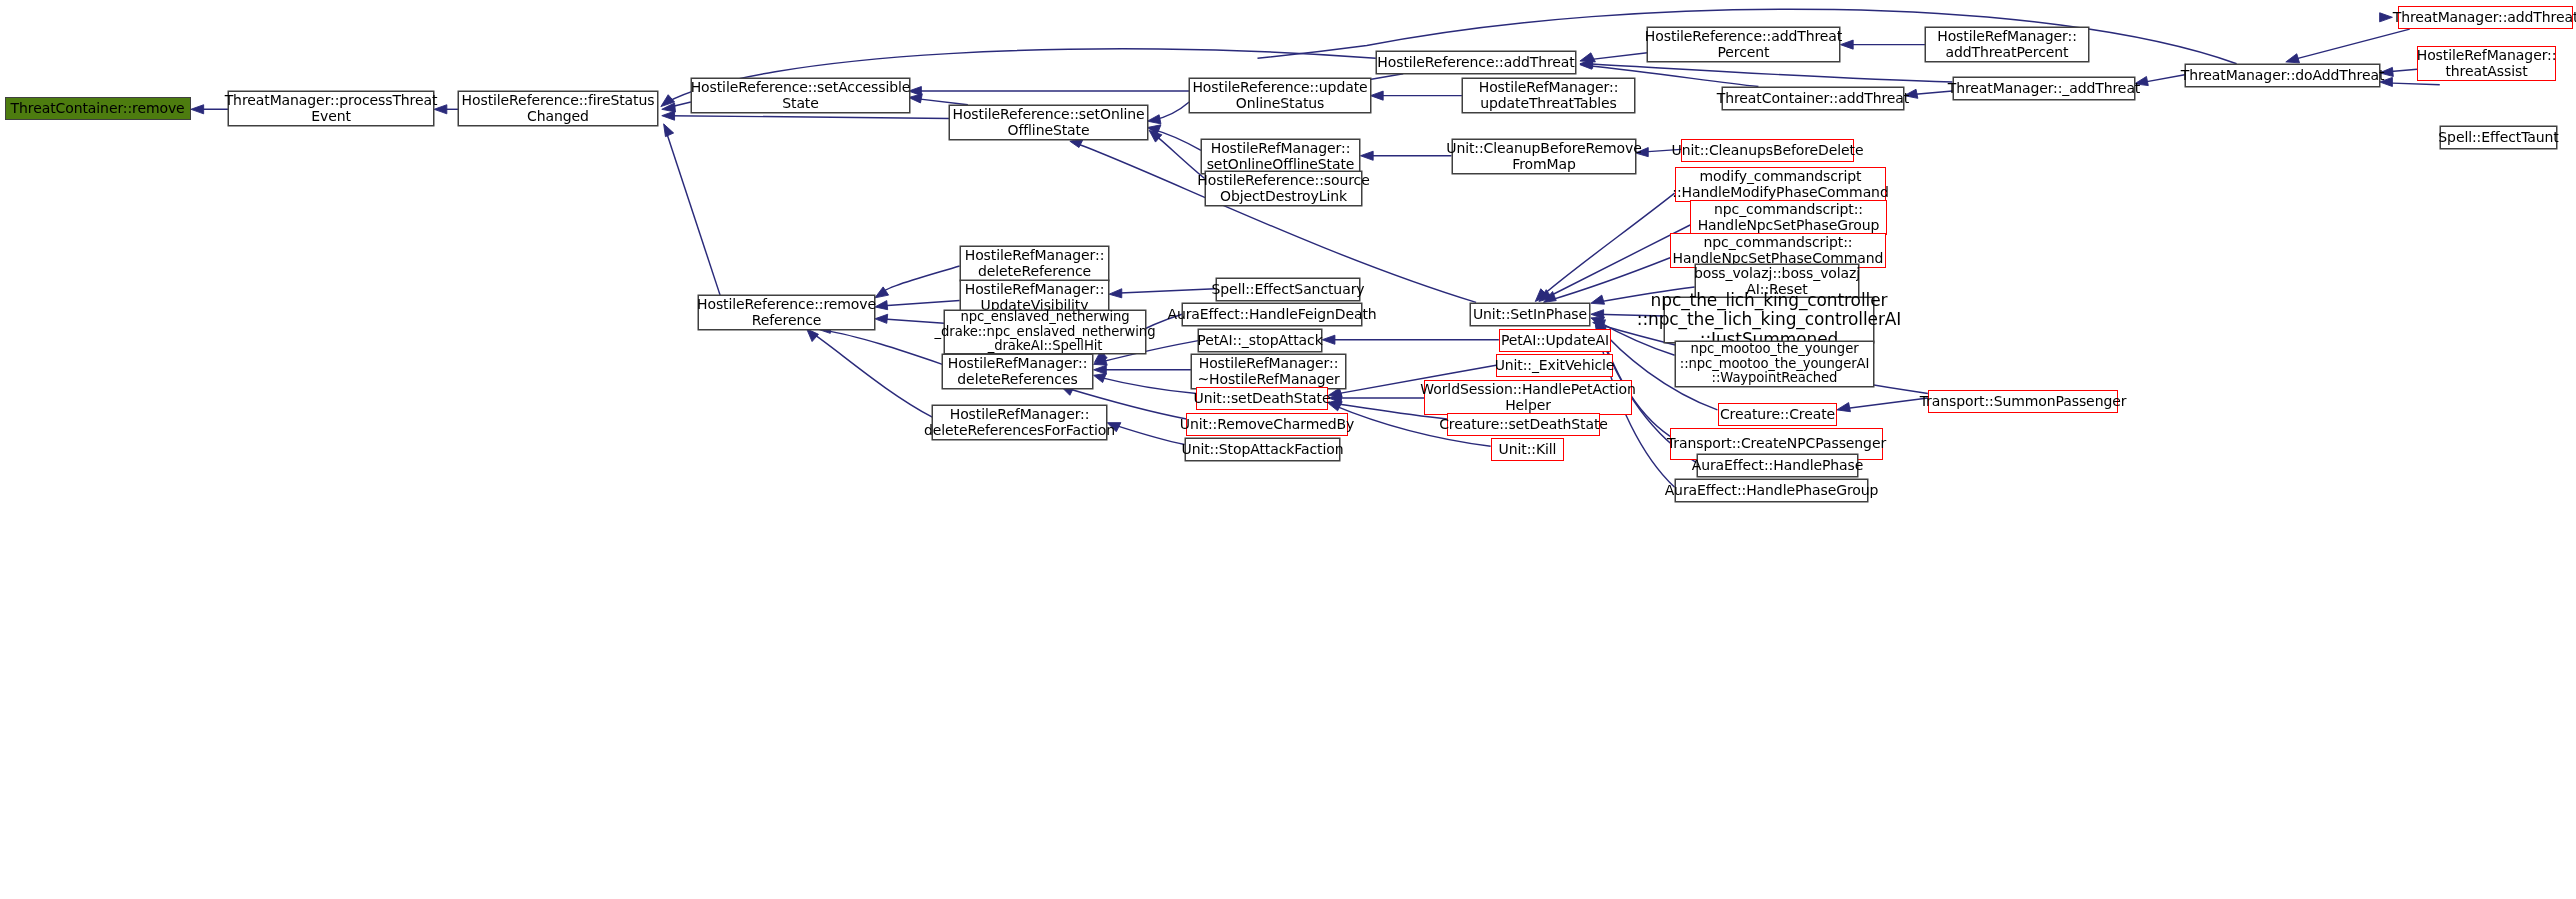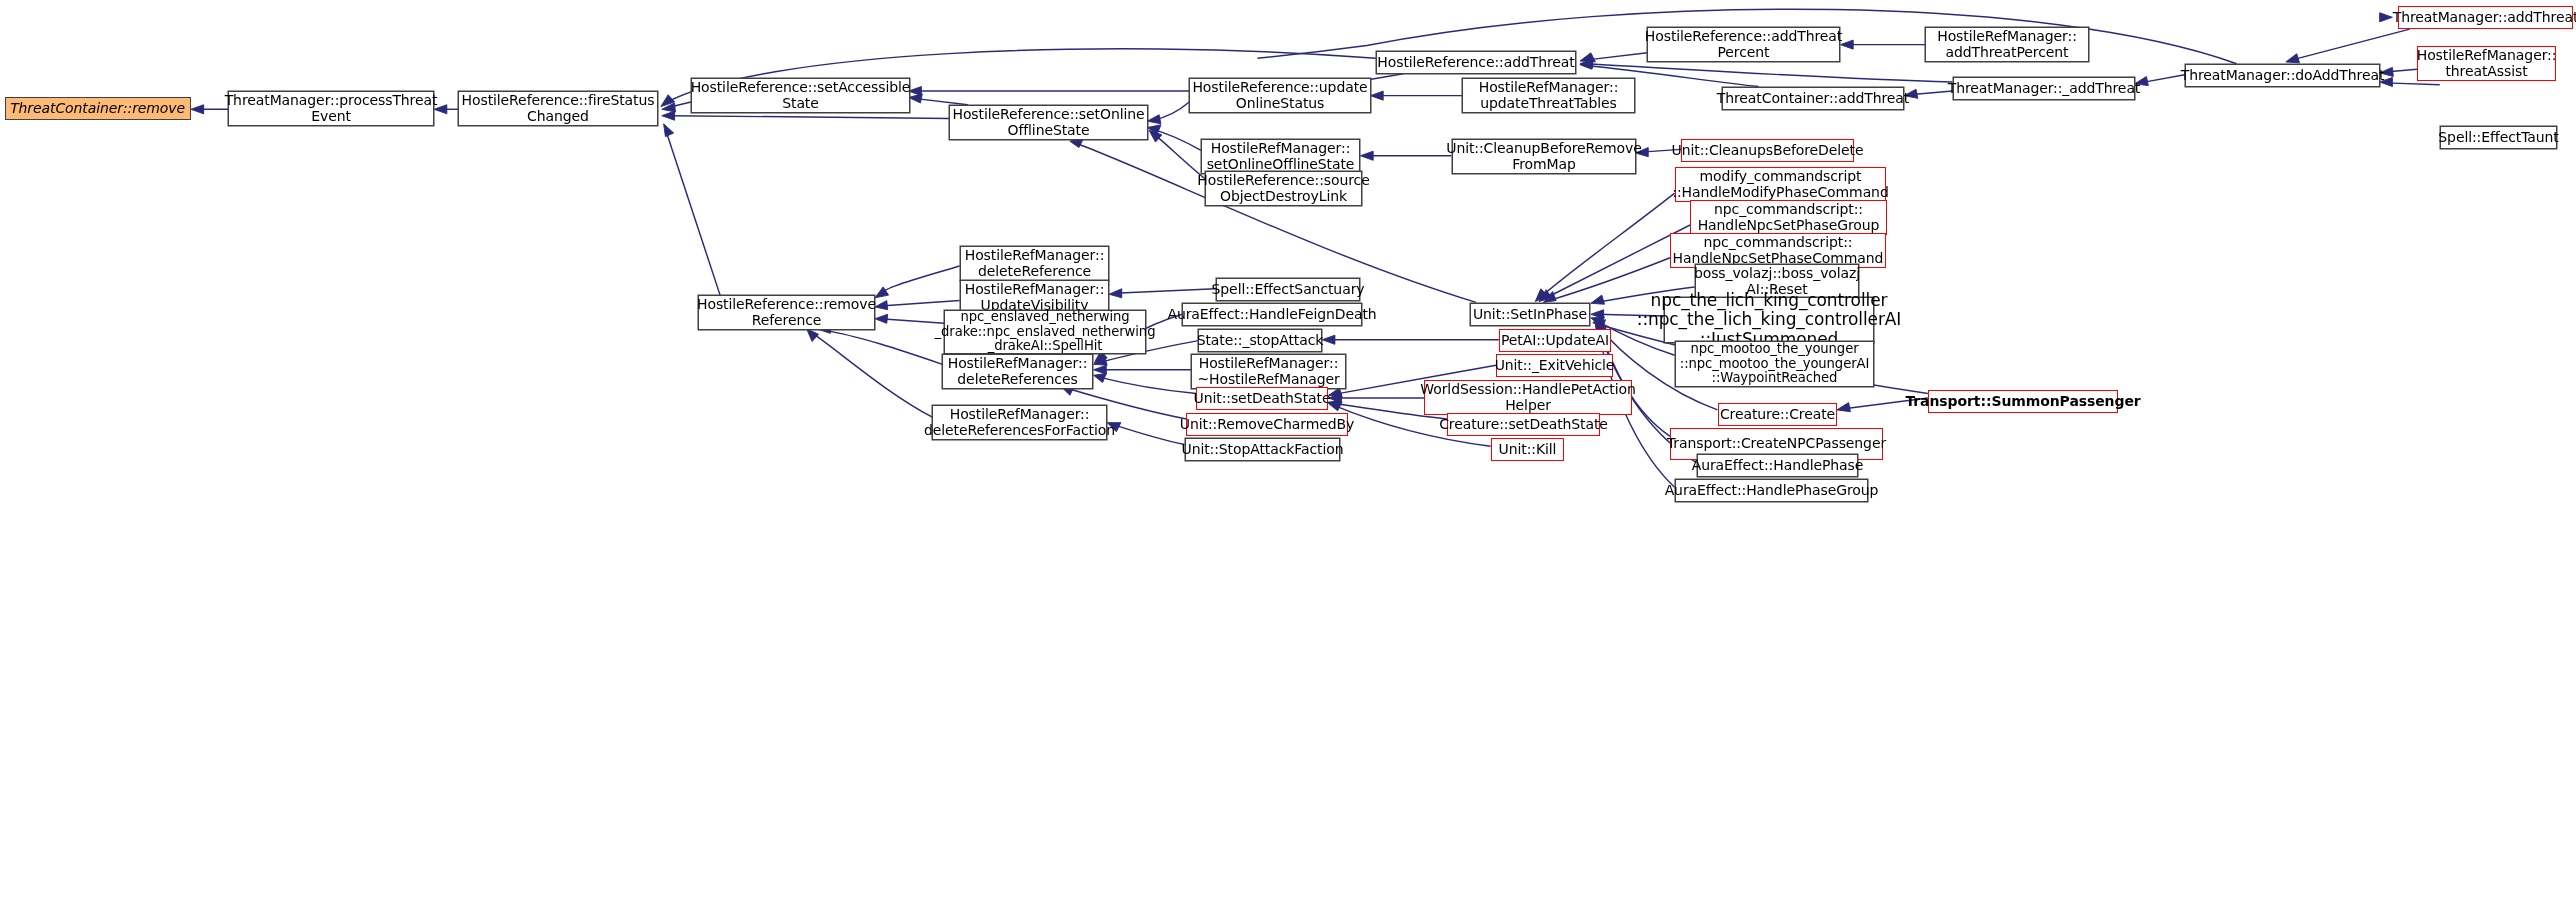--- a/index.html
+++ b/index.html
@@ -24,21 +24,21 @@
     font-size:14px;
     line-height:1.12;
     letter-spacing:-0.1px;
     padding:0.9px 3.6px;
     white-space:pre-line;
     border:0.9px solid #000000;
     z-index:5;
   }
   .node.black{border:0.9px solid #404040;box-shadow:0 0 0 0.5px #404040;}
   .node.red{border:1.5px solid #ff0000;}
-  .node.root{background:#fdba74;border:1.5px solid #404040;font-style:italic;}
+  .node.root{background:#4d7c0f;border:1.5px solid #404040;}
 </style>
 </head>
 <body>
 
 <div id="graph">
   <svg id="edges" viewBox="0 0 2827 987">
       <path d="M 250,120 L 215,120" fill="none" stroke="#2a2a7a" stroke-width="1.6"></path>
       <path d="M 209,120 L 223,115 L 223,125 Z" fill="#2a2a7a" stroke="#2a2a7a" stroke-width="1"></path>
       <path d="M 503,120 L 482,120" fill="none" stroke="#2a2a7a" stroke-width="1.6"></path>
       <path d="M 476,120 L 490,115 L 490,125 Z" fill="#2a2a7a" stroke="#2a2a7a" stroke-width="1"></path>
@@ -188,38 +188,38 @@
     <div class="node red" style="left: 1670px; top: 233px; width: 216px; height: 35px;">npc_commandscript::
 HandleNpcSetPhaseCommand</div>
     <div class="node black" style="left: 1695px; top: 264px; width: 164px; height: 35px;">boss_volazj::boss_volazj
 AI::Reset</div>
     <div class="node black" style="left: 1664px; top: 297px; width: 210px; height: 46px; font-size: 17px;">npc_the_lich_king_controller
 ::npc_the_lich_king_controllerAI
 ::JustSummoned</div>
     <div class="node black" style="left: 1675px; top: 341px; width: 199px; height: 46px; font-size: 13.2px;">npc_mootoo_the_younger
 ::npc_mootoo_the_youngerAI
 ::WaypointReached</div>
-    <div class="node red" style="left: 1928px; top: 390px; width: 190px; height: 23px; font-size: 14px; font-weight: bold;">Transport::SummonPassenger</div>
+    <div class="node red" style="left: 1928px; top: 390px; width: 190px; height: 23px; font-size: 14px;">Transport::SummonPassenger</div>
     <div class="node red" style="left: 1718px; top: 403px; width: 119px; height: 23px; font-size: 14px;">Creature::Create</div>
     <div class="node red" style="left: 1670px; top: 428px; width: 213px; height: 32px; font-size: 14px;">Transport::CreateNPCPassenger</div>
     <div class="node black" style="left: 1697px; top: 454px; width: 161px; height: 23px; font-size: 14px;">AuraEffect::HandlePhase</div>
     <div class="node black" style="left: 1675px; top: 479px; width: 193px; height: 23px; font-size: 14px;">AuraEffect::HandlePhaseGroup</div>
     <div class="node black" style="left: 1470px; top: 303px; width: 120px; height: 23px; font-size: 14px;">Unit::SetInPhase</div>
     <div class="node black" style="left: 960px; top: 246px; width: 149px; height: 35px;">HostileRefManager::
 deleteReference</div>
     <div class="node black" style="left: 960px; top: 280px; width: 149px; height: 35px;">HostileRefManager::
 UpdateVisibility</div>
     <div class="node black" style="left: 1216px; top: 278px; width: 144px; height: 23px; font-size: 14px;">Spell::EffectSanctuary</div>
     <div class="node black" style="left: 698px; top: 295px; width: 177px; height: 35px;">HostileReference::remove
 Reference</div>
     <div class="node black" style="left: 944px; top: 310px; width: 202px; height: 44px; font-size: 13.2px;">npc_enslaved_netherwing
 _drake::npc_enslaved_netherwing
 _drakeAI::SpellHit</div>
     <div class="node black" style="left: 1182px; top: 303px; width: 180px; height: 23px; font-size: 14px;">AuraEffect::HandleFeignDeath</div>
-    <div class="node black" style="left: 1198px; top: 329px; width: 124px; height: 23px; font-size: 14px;">State::_stopAttack</div>
+    <div class="node black" style="left: 1198px; top: 329px; width: 124px; height: 23px; font-size: 14px;">PetAI::_stopAttack</div>
     <div class="node red" style="left: 1499px; top: 329px; width: 112px; height: 23px; font-size: 14px;">PetAI::UpdateAI</div>
     <div class="node black" style="left: 942px; top: 354px; width: 151px; height: 35px;">HostileRefManager::
 deleteReferences</div>
     <div class="node black" style="left: 1191px; top: 354px; width: 155px; height: 35px;">HostileRefManager::
 ~HostileRefManager</div>
     <div class="node red" style="left: 1496px; top: 354px; width: 117px; height: 23px; font-size: 14px;">Unit::_ExitVehicle</div>
     <div class="node red" style="left: 1196px; top: 387px; width: 132px; height: 23px; font-size: 14px;">Unit::setDeathState</div>
     <div class="node red" style="left: 1424px; top: 380px; width: 208px; height: 35px;">WorldSession::HandlePetAction
 Helper</div>
     <div class="node red" style="left: 1186px; top: 413px; width: 162px; height: 23px; font-size: 14px;">Unit::RemoveCharmedBy</div>

